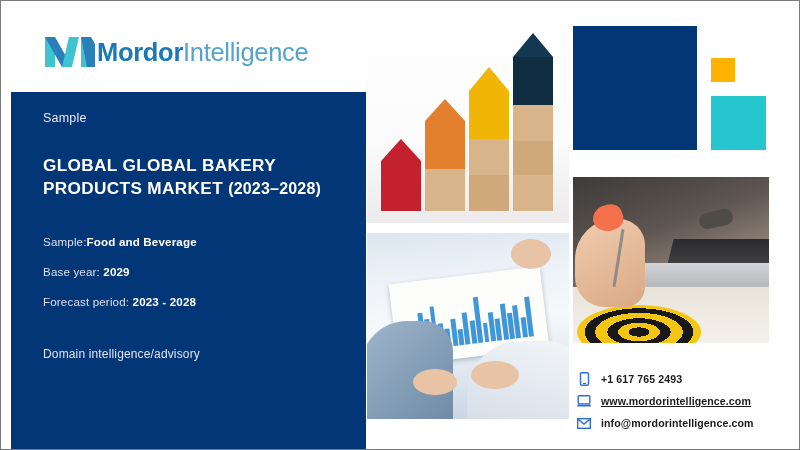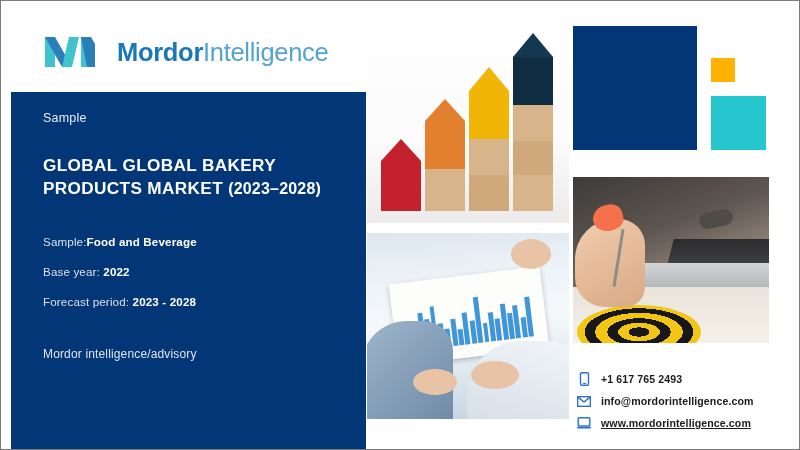--- a/index.html
+++ b/index.html
@@ -23,21 +23,21 @@
     overflow: hidden;
   }
 
   
   .brand {
     position: absolute;
     left: 44px;
     top: 33px;
     display: flex;
     align-items: center;
-    gap: 22px;
+    gap: 2px;
   }
   .brand-mark { display: block; }
   .brand-text {
     font-size: 25.5px;
     letter-spacing: -0.3px;
     white-space: nowrap;
     line-height: 1;
   }
   .brand-text .b1 { color: #1a78b8; font-weight: bold; }
   .brand-text .b2 { color: #55a3cf; font-weight: normal; }
@@ -333,29 +333,29 @@
       <span>GLOBAL GLOBAL BAKERY PRODUCTS MARKET</span>
       <span class="yrs">(2023–2028)</span>
     </div>
 
     <div class="meta">
       <div class="meta-row">
         <span>Sample:</span><span class="val">Food and Beverage</span>
       </div>
       <div class="meta-row">
         <span>Base year:</span>
-        <span class="val">2022</span>
+        <span class="val">2029</span>
       </div>
       <div class="meta-row">
         <span>Forecast period:</span>
         <span class="val">2023 - 2028</span>
       </div>
     </div>
 
-    <div class="advisory">Mordor intelligence/advisory</div>
+    <div class="advisory">Domain intelligence/advisory</div>
   </div>
 
   <div class="block block-navy"></div>
   <div class="block block-amber"></div>
   <div class="block block-teal"></div>
 
   <div class="photo photo-blocks">
 
     <div class="house" style="left:14px; top:128px; width:40px; height:72px;">
       <div class="roof" style="border-width:0 20px 22px 20px; border-bottom-color:#c4212f;"></div>
@@ -435,33 +435,33 @@
         <svg width="13" height="14" viewBox="0 0 13 14" aria-hidden="true">
           <rect x="2.5" y="0.7" width="8" height="12.6" rx="1.3" fill="none" stroke="#2f6fd0" stroke-width="1.4"></rect>
           <rect x="5" y="11" width="3" height="1" fill="#2f6fd0"></rect>
         </svg>
       </span>
       <span class="txt">+1 617 765 2493</span>
     </div>
 
     <div class="contact-row">
       <span class="ico">
+        <svg width="14" height="12" viewBox="0 0 14 12" aria-hidden="true">
+          <rect x="1.2" y="0.8" width="11.6" height="8.2" rx="0.8" fill="none" stroke="#2f6fd0" stroke-width="1.4"></rect>
+          <rect x="0.2" y="10" width="13.6" height="1.5" fill="#2f6fd0"></rect>
+        </svg>
+      </span>
+      <span class="txt link">www.mordorintelligence.com</span>
+    </div>
+
+    <div class="contact-row">
+      <span class="ico">
         <svg width="14" height="11" viewBox="0 0 14 11" aria-hidden="true">
           <rect x="0.7" y="0.7" width="12.6" height="9.6" fill="none" stroke="#2f6fd0" stroke-width="1.4"></rect>
           <path d="M0.9 1.1 L7 6 L13.1 1.1" fill="none" stroke="#2f6fd0" stroke-width="1.4"></path>
         </svg>
       </span>
       <span class="txt">info@mordorintelligence.com</span>
     </div>
 
-    <div class="contact-row">
-      <span class="ico">
-        <svg width="14" height="12" viewBox="0 0 14 12" aria-hidden="true">
-          <rect x="1.2" y="0.8" width="11.6" height="8.2" rx="0.8" fill="none" stroke="#2f6fd0" stroke-width="1.4"></rect>
-          <rect x="0.2" y="10" width="13.6" height="1.5" fill="#2f6fd0"></rect>
-        </svg>
-      </span>
-      <span class="txt link">www.mordorintelligence.com</span>
-    </div>
-
   </div>
 
 </div>
 
 </body></html>

